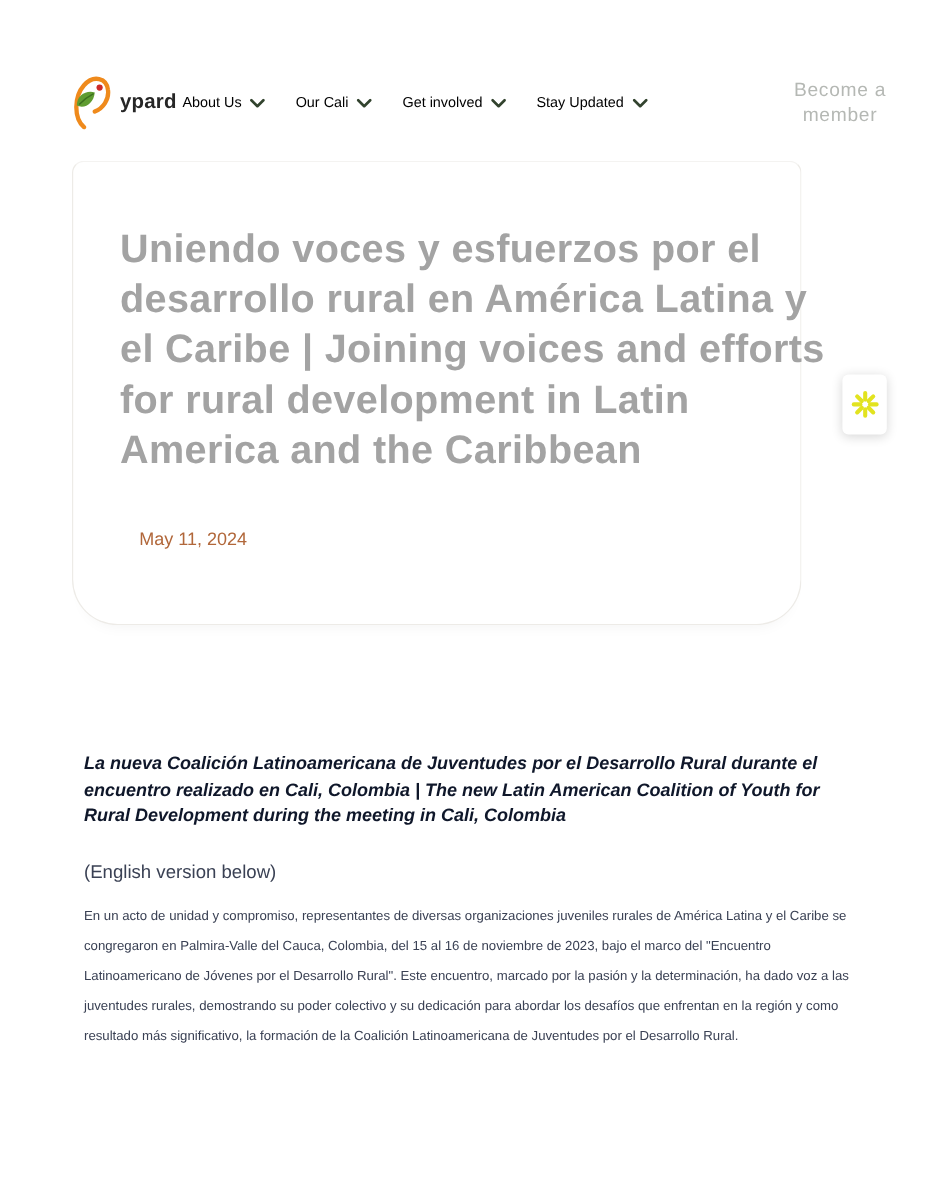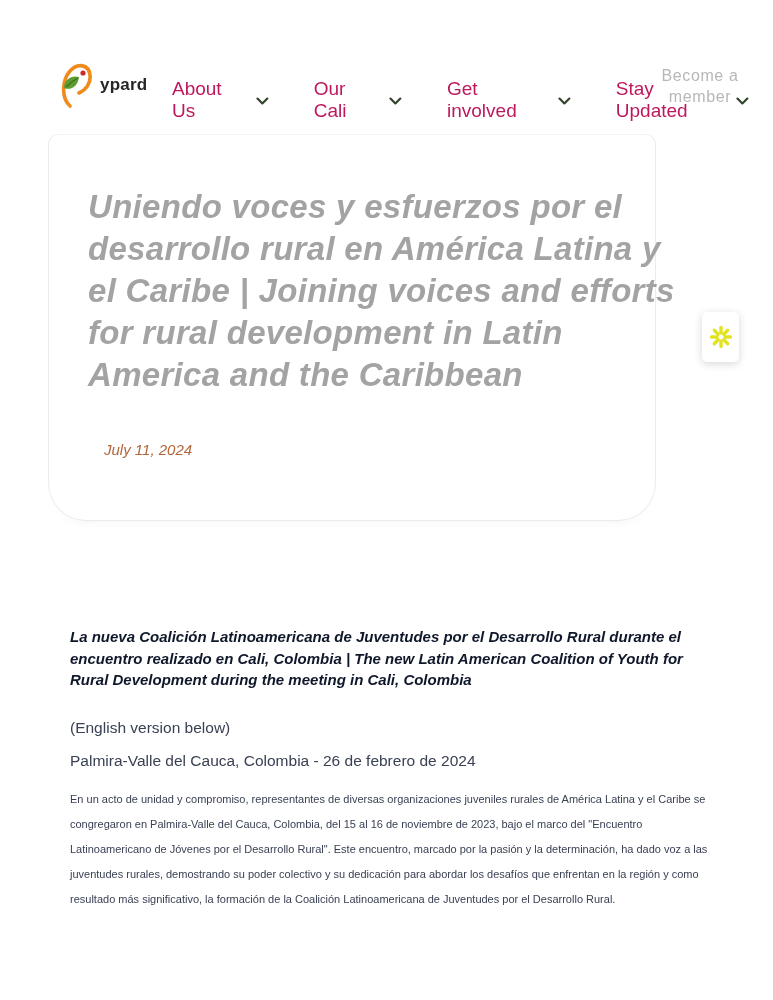--- a/index.html
+++ b/index.html
@@ -10,37 +10,36 @@
     -webkit-font-smoothing:antialiased;
   }
   .page { position:absolute; inset:0; }
 
   
   .site-header { position:absolute; left:0; top:0; width:749px; height:130px; background:#ffffff; }
   .logo { position:absolute; left:56px; top:62px; display:flex; align-items:center; gap:2px; text-decoration:none; cursor:pointer; }
   .logo-text { font-size:17px; font-weight:700; color:#262626; letter-spacing:0.2px; }
   .main-nav { position:absolute; left:152px; top:78px; display:flex; gap:25px; }
   .nav-item { display:flex; align-items:center; gap:7px; cursor:pointer; text-decoration:none; }
-  .nav-item span { font-size:19px; color:#be185d;margin-left:20px; }
+  .nav-item span { font-size:12px; color:#000000; }
   .chevron { margin-top:2px; }
   .become {
     position:absolute; left:611px; top:65px; width:88px;
     text-align:center; font-size:16px; line-height:21px;
     color:#b5b8b4; letter-spacing:0.6px; cursor:pointer; text-decoration:none; display:block;margin-left:45px;
   }
 
   
   .hero-card {
-    position:absolute; left:48px; top:134px; width:608px; height:387px;
+    position:absolute; left:60px; top:134px; width:608px; height:387px;
     background:#ffffff;
     border:1px solid #edebe7;
     border-top-color:#f4f3f1;
     border-radius:10px 10px 38px 38px;
     box-shadow:0 10px 14px -12px rgba(0,0,0,0.07);
-    font-style:italic;
   }
   .hero-title {
     margin:51px 0 0 39px; width:700px;
     font-size:33px; line-height:42px; font-weight:600;
     letter-spacing:0.3px;
     color:#a3a3a3;
     white-space:pre-line;
   }
   .hero-date {
     margin:45px 0 0 55px;
@@ -117,38 +116,37 @@
 
     <a class="become">Become a member</a>
   </header>
 
   <section class="hero-card">
     <h1 class="hero-title">Uniendo voces y esfuerzos por el
 desarrollo rural en América Latina y
 el Caribe | Joining voices and efforts
 for rural development in Latin
 America and the Caribbean</h1>
-    <div class="hero-date">July 11, 2024</div>
+    <div class="hero-date">May 11, 2024</div>
   </section>
 
   <div class="side-badge">
     <svg width="26" height="26" viewBox="0 0 26 26">
       <g stroke="#e2e31f" stroke-width="3.4" stroke-linecap="round">
         <line x1="13" y1="3.5" x2="13" y2="9"></line>
         <line x1="13" y1="17" x2="13" y2="22.5"></line>
         <line x1="3.5" y1="13" x2="9" y2="13"></line>
         <line x1="17" y1="13" x2="22.5" y2="13"></line>
         <line x1="6.3" y1="6.3" x2="10.2" y2="10.2"></line>
         <line x1="15.8" y1="15.8" x2="19.7" y2="19.7"></line>
         <line x1="6.3" y1="19.7" x2="10.2" y2="15.8"></line>
         <line x1="15.8" y1="10.2" x2="19.7" y2="6.3"></line>
       </g>
     </svg>
   </div>
 
   <main class="article">
     <p class="caption">La nueva Coalición Latinoamericana de Juventudes por el Desarrollo Rural durante el encuentro realizado en Cali, Colombia | The new Latin American Coalition of Youth for Rural Development during the meeting in Cali, Colombia</p>
     <p class="note">(English version below)</p>
-    <p class="dateline">Palmira-Valle del Cauca, Colombia - 26 de febrero de 2024</p>
     <p class="body-text">En un acto de unidad y compromiso, representantes de diversas organizaciones juveniles rurales de América Latina y el Caribe se congregaron en Palmira-Valle del Cauca, Colombia, del 15 al 16 de noviembre de 2023, bajo el marco del "Encuentro Latinoamericano de Jóvenes por el Desarrollo Rural". Este encuentro, marcado por la pasión y la determinación, ha dado voz a las juventudes rurales, demostrando su poder colectivo y su dedicación para abordar los desafíos que enfrentan en la región y como resultado más significativo, la formación de la Coalición Latinoamericana de Juventudes por el Desarrollo Rural.</p>
   </main>
 
 </div>
 
 </body></html>

